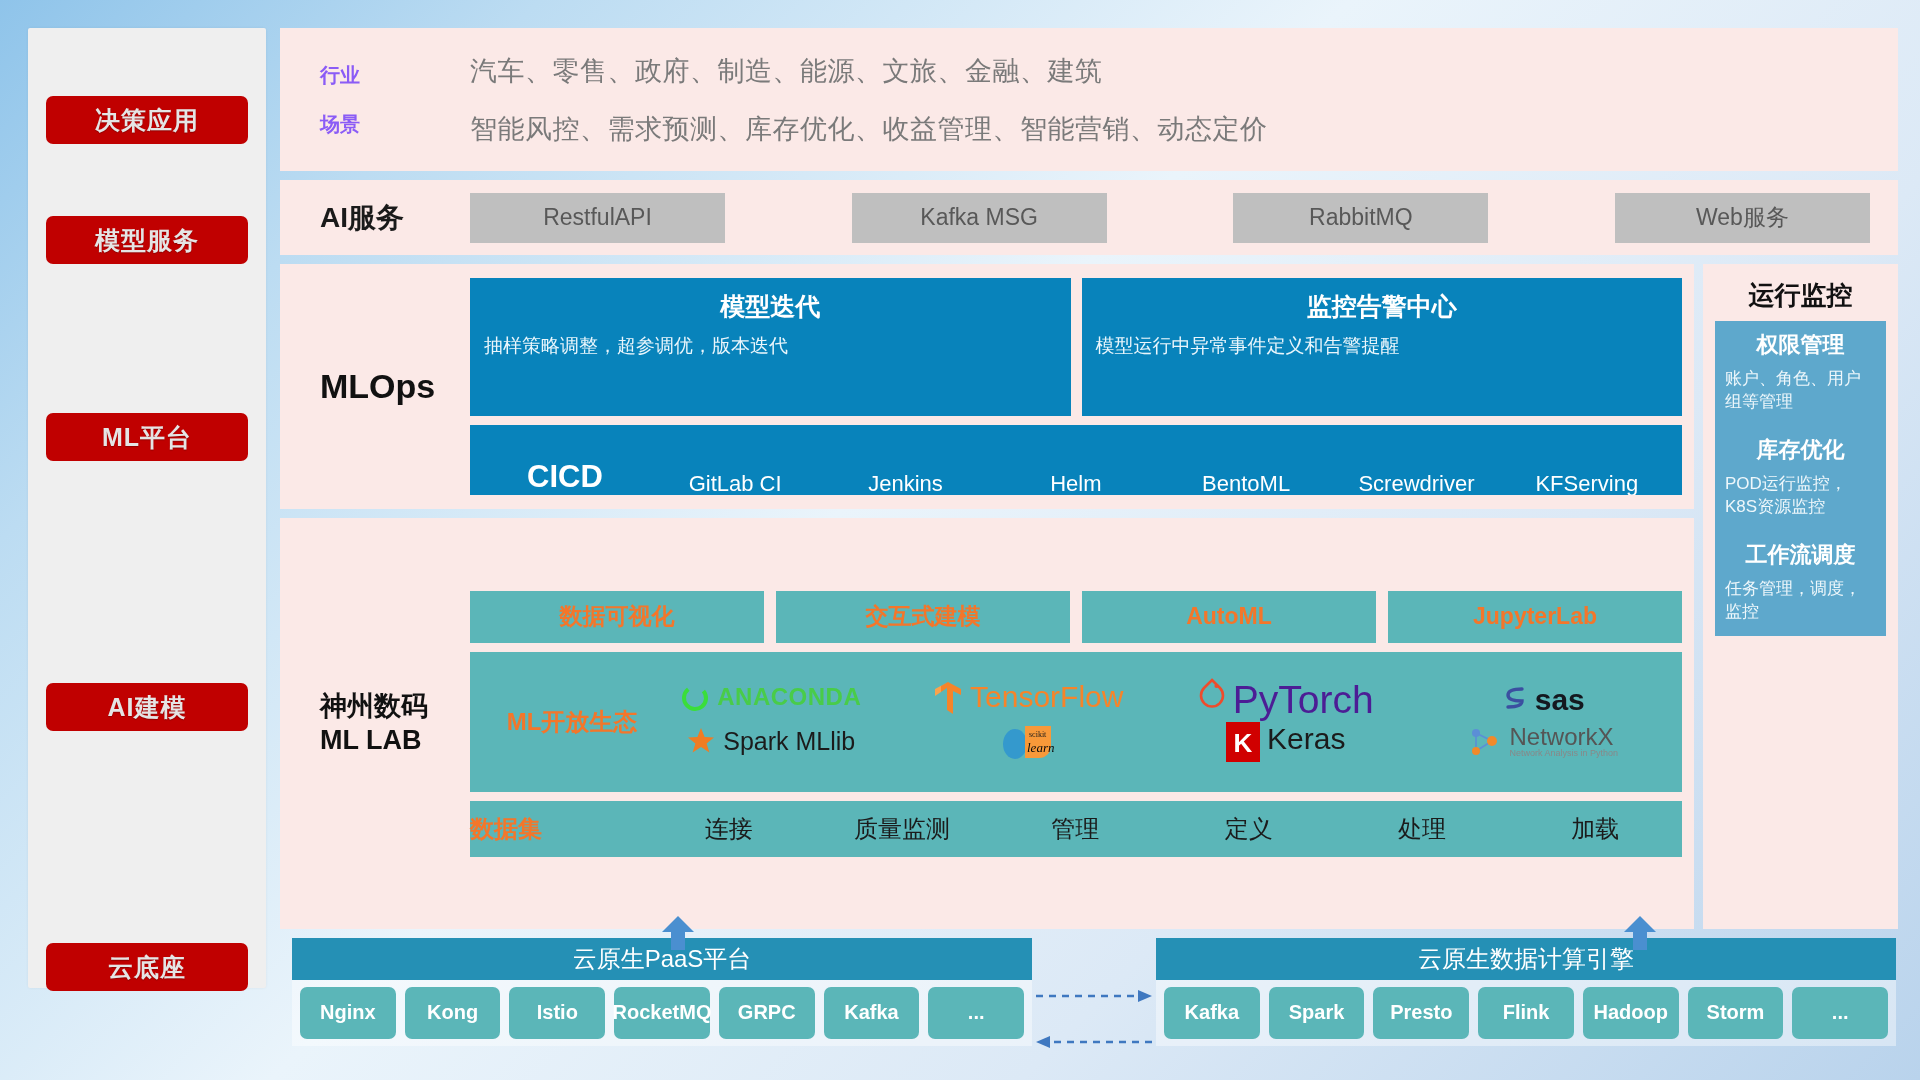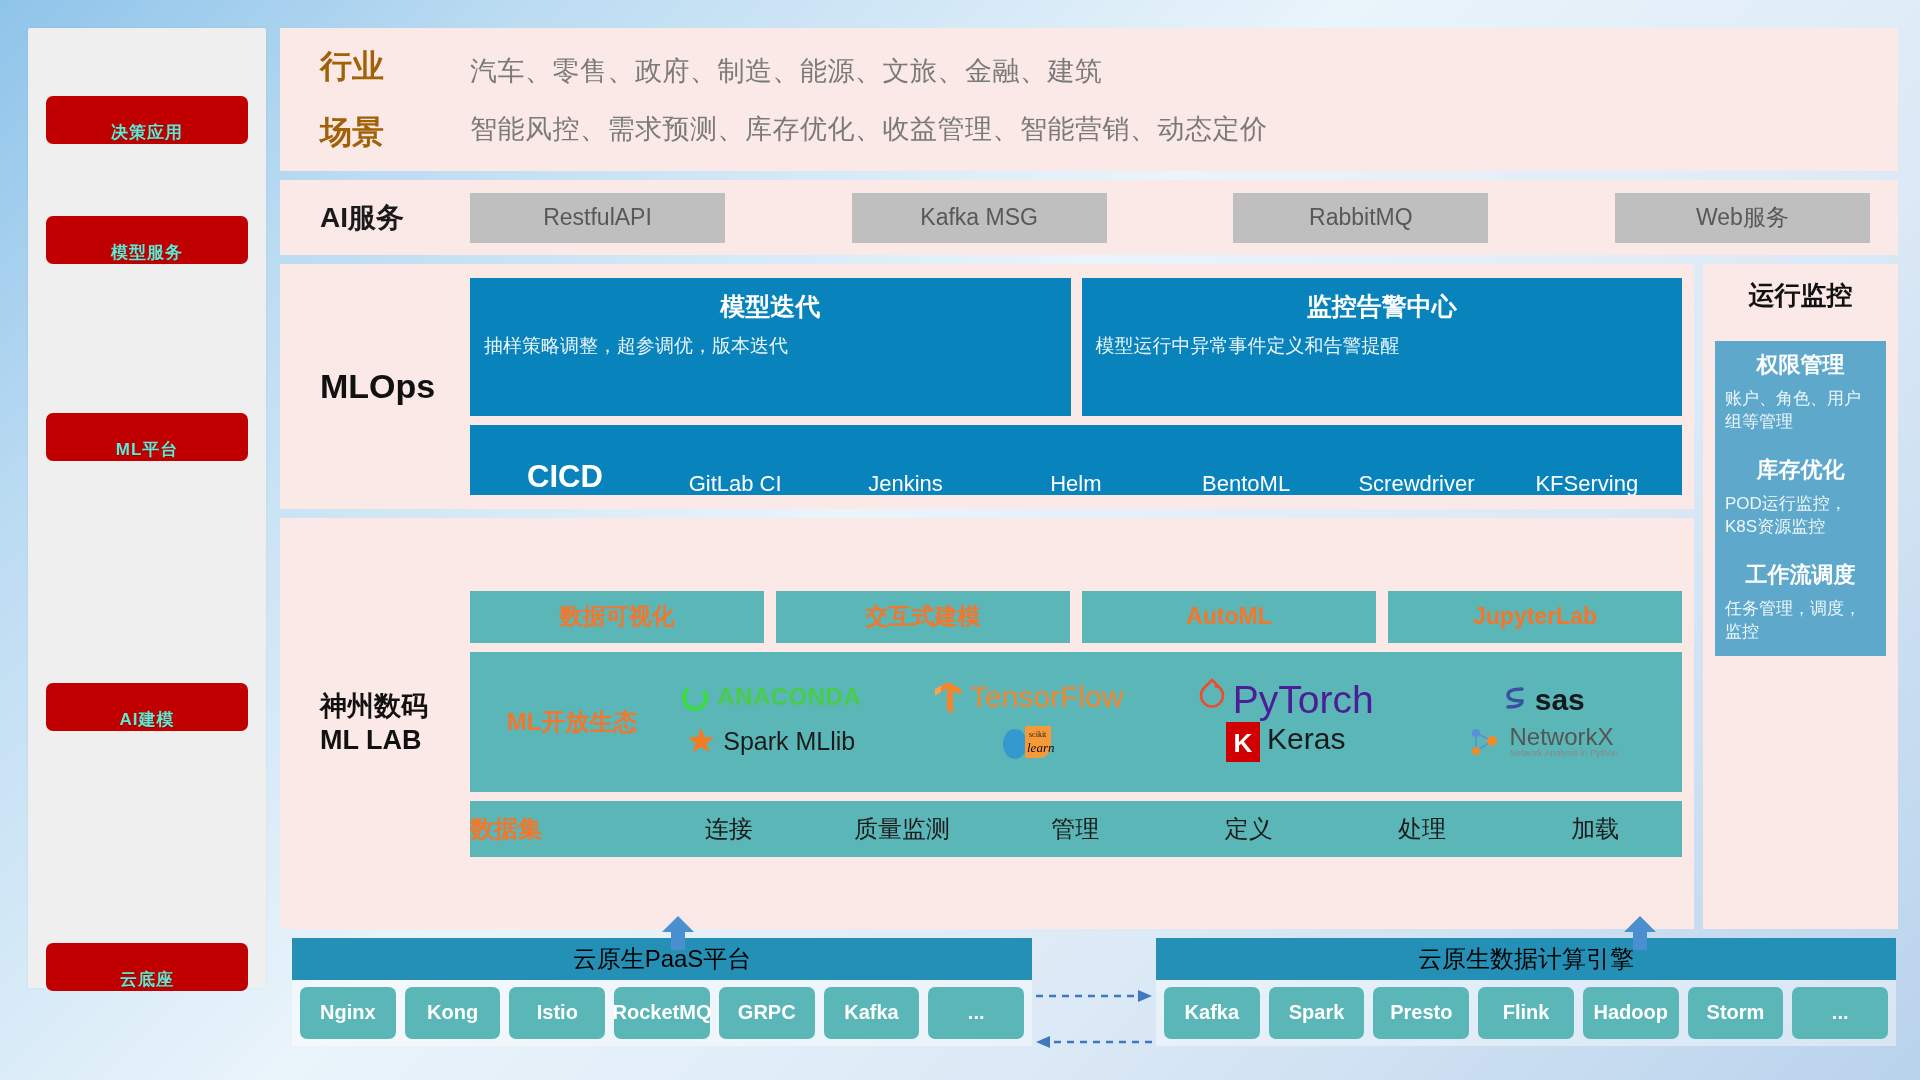--- a/index.html
+++ b/index.html
@@ -13,36 +13,36 @@
 
   
   .rail {
     width: 238px; flex: 0 0 238px; background: #efefef;
     border-radius: 2px; position: relative;
     box-shadow: 0 0 3px rgba(0,0,0,0.06);
     height: 960px;
   }
   .rail-chip {
     position: absolute; left: 18px; width: 202px; height: 48px;
-    background: #c00000; color: #5eead4; border-radius: 7px;
-    display: flex; align-items: flex-end; justify-content: center;
-    font-size: 17px; font-weight: bold; letter-spacing: 1px;
+    background: #c00000; color: #e5e5e5; border-radius: 7px;
+    display: flex; align-items: center; justify-content: center;
+    font-size: 25px; font-weight: bold; letter-spacing: 1px;
     text-shadow: 0 1px 1px rgba(0,0,0,0.25);
   }
 
   
   .main { flex: 1; display: flex; flex-direction: column; gap: 9px; }
 
   .band { background: #fbe9e7; position: relative; }
 
   
   .row-apps { height: 143px; display: flex; align-items: center; padding-left: 40px; }
   .apps-labels { display: flex; flex-direction: column; gap: 22px; width: 150px; flex: 0 0 150px; }
   .apps-values { display: flex; flex-direction: column; gap: 22px; }
-  .apps-label { font-size: 32px; font-weight: bold; color: #a16207; font-family: Liberation Serif, serif; }
+  .apps-label { font-size: 20px; font-weight: bold; color: #8b5cf6; font-family: Liberation Serif, serif; }
   .apps-value { font-size: 27px; color: #7a7a7a; letter-spacing: .5px; }
 
   
   .row-svc { height: 75px; display: flex; align-items: center; padding-left: 40px; gap: 0; }
   .svc-label { font-size: 28px; font-weight: bold; color: #1a1a1a; width: 150px; flex: 0 0 150px; }
   .svc-items { flex: 1; display: flex; justify-content: space-between; padding-right: 28px; }
   .svc-chip {
     width: 255px; height: 50px; background: #bfbfbf; color: #585858;
     font-size: 23px; display: flex; align-items: center; justify-content: center;
   }
@@ -87,32 +87,32 @@
   .logo { display: flex; align-items: flex-start; gap: 7px; }
   .logo-txt { font-size: 27px; }
 
   .ds-row { background: #5bb6b8; height: 56px; display: flex; align-items: center; }
   .ds-title { width: 172px; flex: 0 0 172px; color: #f4762a; font-size: 24px; font-weight: bold; }
   .ds-items { flex: 1; display: flex; }
   .ds-item { flex: 1; text-align: center; font-size: 24px; color: #1b1b1b; }
 
   
   .monitor { width: 195px; flex: 0 0 195px; background: #fbe9e7; padding: 14px 12px; }
-  .monitor-title { text-align: center; font-size: 26px; font-weight: bold; color: #111; margin-bottom: 28px; }
+  .monitor-title { text-align: center; font-size: 26px; font-weight: bold; color: #111; margin-bottom: 8px; }
   .mon-card { background: #5ea8cc; color: #fff; padding: 9px 10px 12px; margin-bottom: 0; }
   .mon-card h5 { font-size: 22px; text-align: center; font-weight: bold; margin-bottom: 7px; }
   .mon-card p { font-size: 17px; line-height: 1.38; color: #eef7fb; }
 
   
   .bottom { height: 128px; display: flex; gap: 0; position: relative; padding-left: 12px; }
   .cloud-col { display: flex; flex-direction: column; }
   .cloud-col.left { width: 740px; flex: 0 0 740px; }
   .cloud-col.right { width: 740px; flex: 0 0 740px; margin-left: 124px; }
   .cloud-head {
-    background: #2590b5; color: #000000; height: 42px; display: flex; align-items: center;
+    background: #2590b5; color: #ffffff; height: 42px; display: flex; align-items: center;
     justify-content: center; font-size: 24px;
   }
   .cloud-body { background: rgba(255,255,255,0.42); padding: 7px 8px; display: flex; gap: 9px; }
   .cloud-chip {
     flex: 1; min-width: 0; height: 52px; background: #5bb6b8; color: #fff; border-radius: 7px;
     display: flex; align-items: center; justify-content: center; font-size: 20px; font-weight: bold;
     text-align: center; line-height: 1.08; padding: 2px;
   }
   .up-arrow { position: absolute; width: 40px; height: 34px; }
   .up-arrow svg { display: block; }

